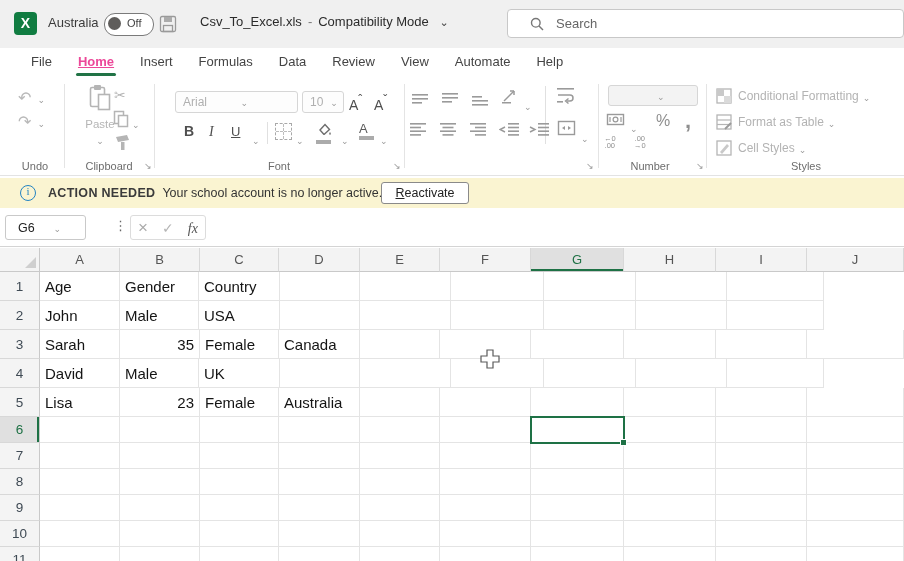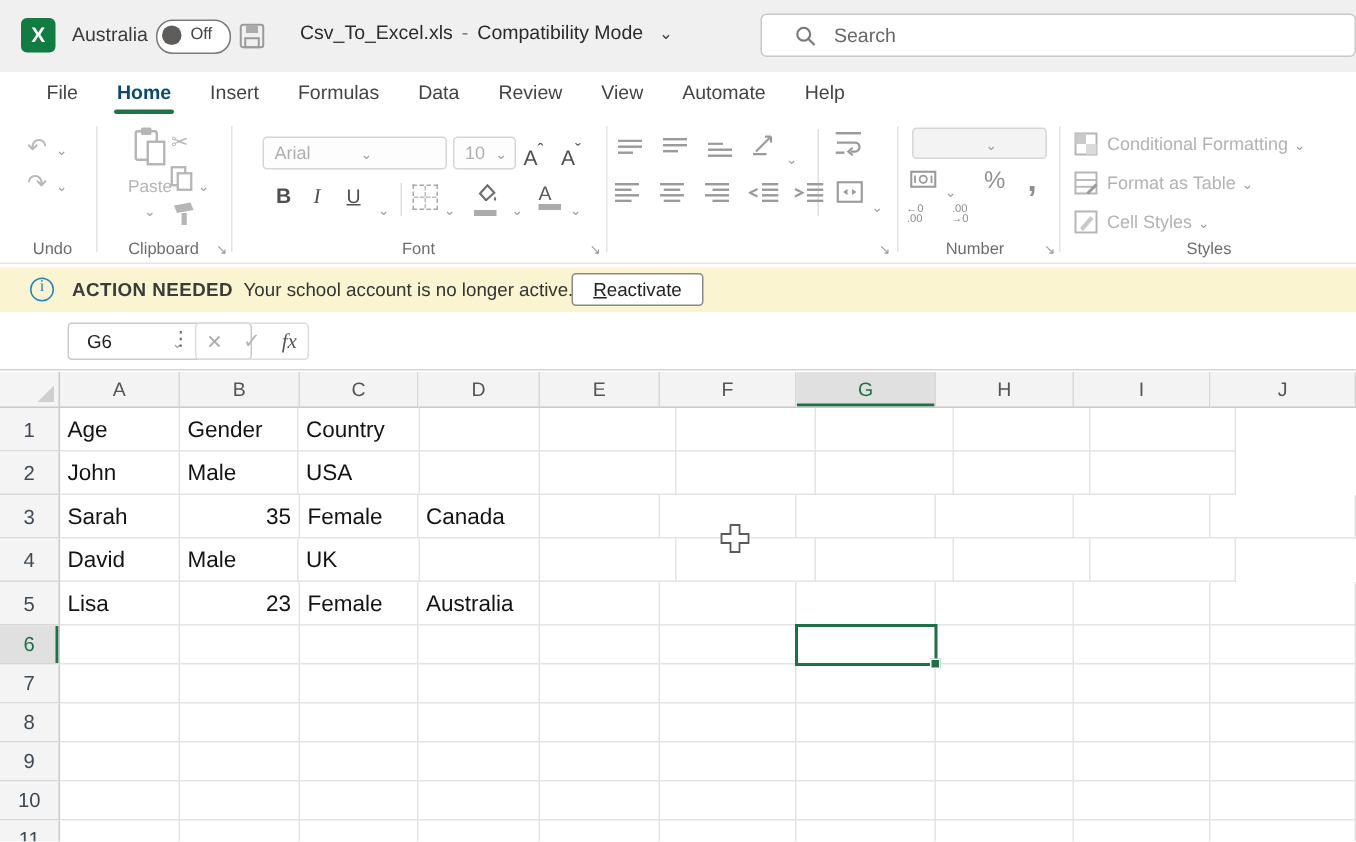--- a/index.html
+++ b/index.html
@@ -22,21 +22,21 @@
   .search-box{position:absolute;left:507px;top:9px;width:395px;height:27px;background:#fff;
        border:1px solid #C8C8C8;border-radius:4px;display:flex;align-items:center;}
   .search-box svg{margin:0 10px 0 22px;}
   .search-box input{border:none;outline:none;font-size:13px;color:#000000;flex:1;background:transparent;
        font-family:"Liberation Sans",sans-serif;}
   .search-box input::placeholder{color:#666;}
   
   .tabsbar{position:absolute;left:0;top:48px;width:904px;height:30px;background:#fff;display:flex;
        align-items:center;padding-left:18px;box-sizing:border-box;}
   .tab{position:relative;font-size:13px;color:#444;padding:0 13px;height:30px;line-height:28px;cursor:default;}
-  .tab.active{font-weight:bold;color:#0c4a6e;}
+  .tab.active{font-weight:bold;color:#ec4899;text-decoration:underline;}
   .tab.active::after{content:"";position:absolute;left:11px;right:11px;bottom:2px;height:3px;
        border-radius:2px;background:#217346;}
   
   .ribbon{position:absolute;left:0;top:78px;width:904px;height:98px;background:#fff;
        border-bottom:1px solid #E3E3E3;box-sizing:border-box;}
   .ribbon .abs{position:absolute;}
   .gdiv{position:absolute;top:6px;height:84px;width:1px;background:#E4E4E4;}
   .glabel{position:absolute;top:82px;font-size:11px;color:#6d6d6d;text-align:center;}
   .launch{position:absolute;top:83px;font-size:9px;color:#9a9a9a;}
   .launch::after{content:"\2198";}
@@ -75,22 +75,22 @@
        font-family:"Liberation Serif",serif;font-size:11px;color:#2383C2;}
   .notif-badge{font-size:12.5px;font-weight:bold;color:#3b3b3b;margin-left:12px;letter-spacing:.3px;}
   .notif-msg{font-size:12.5px;color:#333;margin-left:7px;}
   .react-btn{position:absolute;left:381px;top:4px;width:88px;height:22px;background:#fff;
        border:1px solid #8a8a8a;border-radius:3px;font-size:12.5px;color:#222;text-align:center;
        line-height:20px;box-sizing:border-box;}
   .react-btn .u{text-decoration:underline;}
   
   .frow{position:absolute;left:0;top:210px;width:904px;height:37px;background:#fff;
        border-bottom:1px solid #D4D4D4;box-sizing:border-box;}
-  .namebox{position:absolute;left:5px;top:5px;width:123px;height:25px;border:1px solid #C9C9C9;
-       border-radius:3px;font-size:12.5px;color:#222;box-sizing:border-box;display:flex;align-items:center;margin-left:40px;}
+  .namebox{position:absolute;left:5px;top:5px;width:81px;height:25px;border:1px solid #C9C9C9;
+       border-radius:3px;font-size:12.5px;color:#222;box-sizing:border-box;display:flex;align-items:center;}
   .namebox span{padding-left:12px;flex:1;}
   .namebox .chev{padding-right:8px;}
   .more-dots{position:absolute;left:114px;top:8px;font-size:13px;color:#666;}
   .more-dots::after{content:"\22EE";}
   .fxgroup{position:absolute;left:130px;top:5px;width:76px;height:25px;border:1px solid #DCDCDC;
        border-radius:3px;display:flex;align-items:center;justify-content:space-around;box-sizing:border-box;}
   .i-x::after{content:"\00D7";font-size:17px;color:#ABABAB;}
   .i-check::after{content:"\2713";font-size:14px;color:#B5B5B5;}
   .i-fx::after{content:"fx";font-style:italic;font-family:"Liberation Serif",serif;font-size:14px;color:#555;}
   .fbar-input{position:absolute;left:212px;top:5px;width:688px;height:25px;border:none;outline:none;

